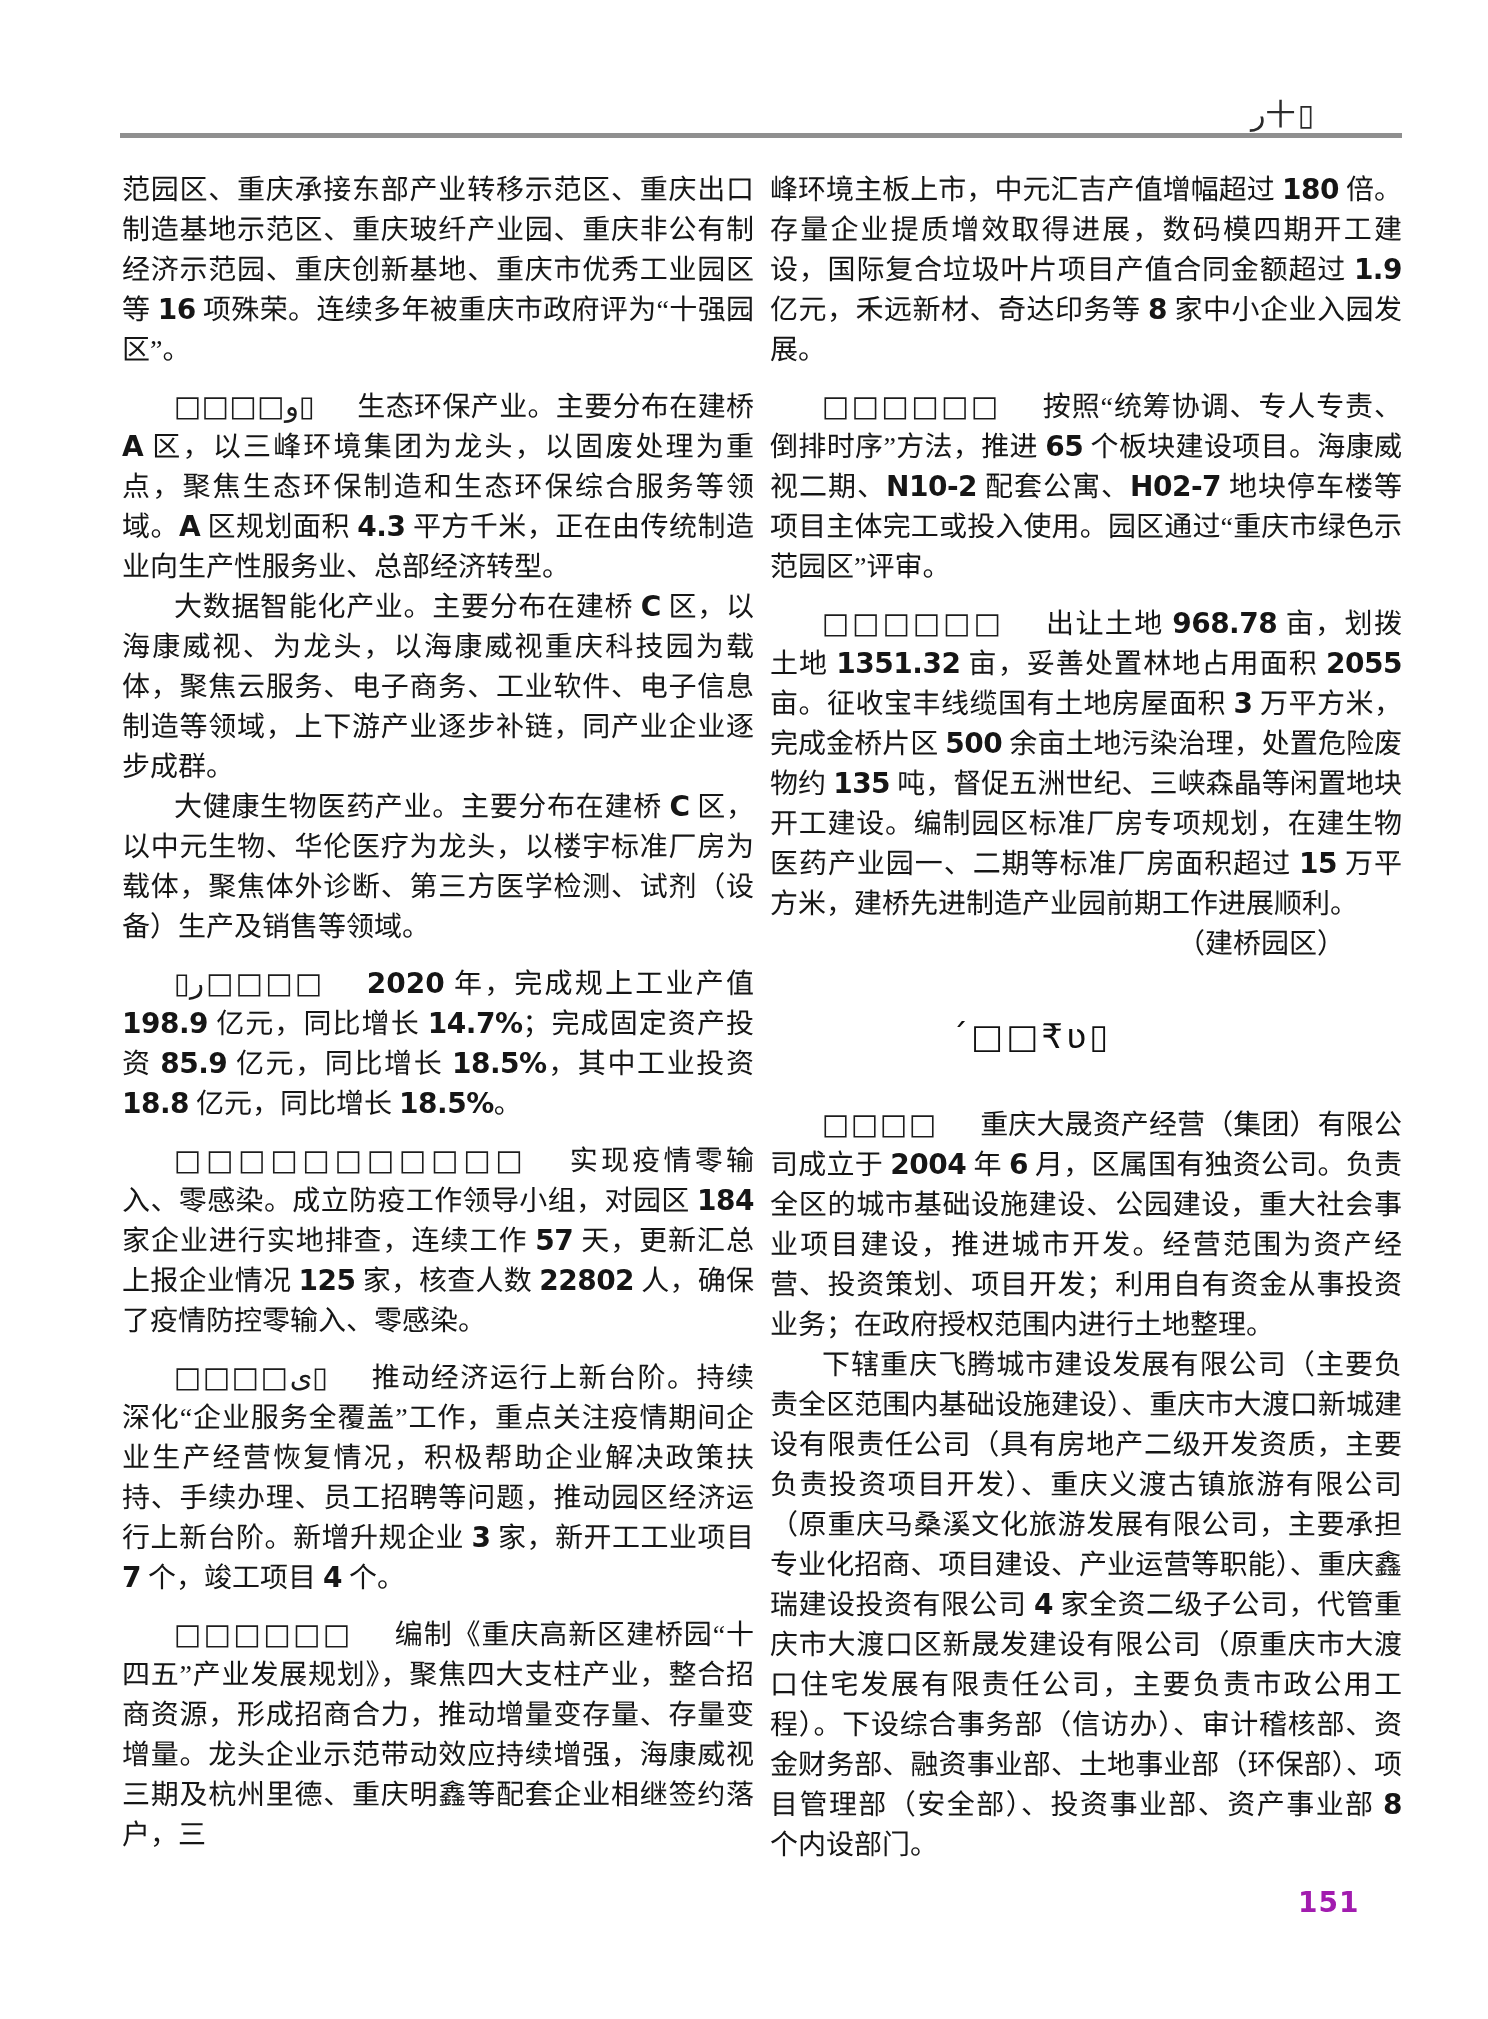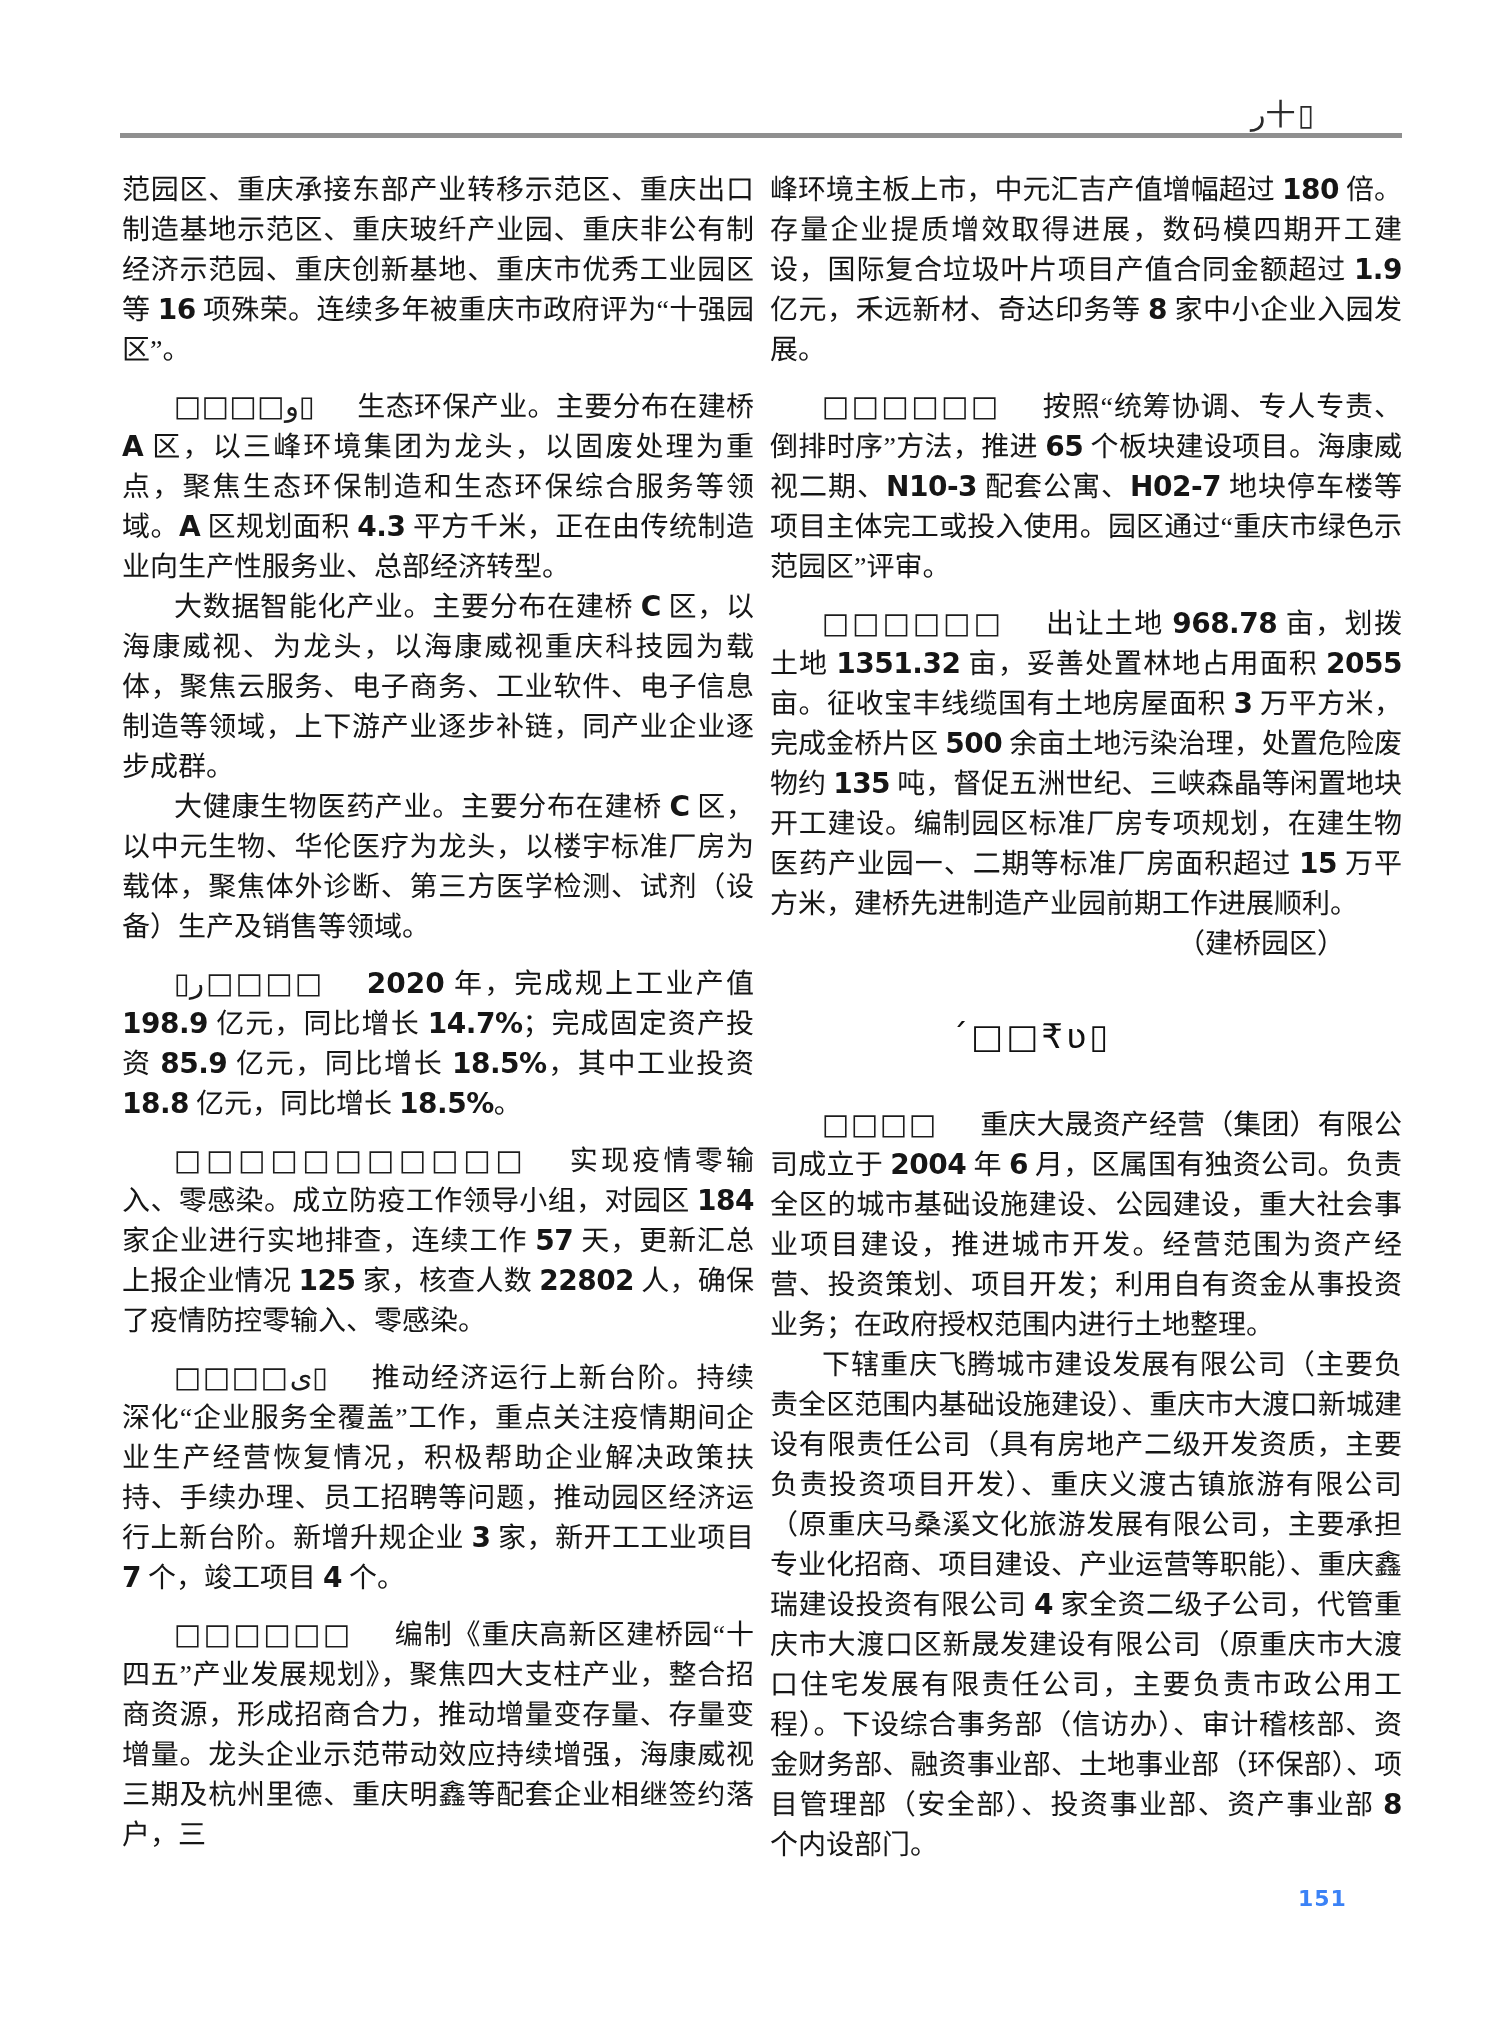--- a/index.html
+++ b/index.html
@@ -16,21 +16,21 @@
   .indent{text-indent:52px;}
   .gap{margin-top:16px;}
   .hd{font-family:"DejaVu Sans","Liberation Sans",sans-serif;font-size:29px;letter-spacing:1.5px;
       margin-right:42px;unicode-bidi:bidi-override;direction:ltr;color:#1c1c1c;}
   .n{font-family:"DejaVu Sans","Liberation Sans",sans-serif;font-weight:bold;font-size:28px;letter-spacing:-0.5px;}
   .byline{text-align:right;padding-right:57px;text-indent:0;}
   .sec-heading{margin:48px 0 44px 0;text-align:center;padding-right:110px;font-weight:normal;
                font-family:"DejaVu Sans","Liberation Sans",sans-serif;font-size:34px;line-height:48px;
                letter-spacing:3px;color:#111;unicode-bidi:bidi-override;direction:ltr;}
   .page-num{position:absolute;left:1298px;top:1886px;font-family:"DejaVu Sans","Liberation Sans",sans-serif;
-            font-weight:600;font-size:22px;color:#3b82f6;letter-spacing:1px;}
+            font-weight:600;font-size:28px;color:#a21caf;letter-spacing:1px;}
 </style>
 </head>
 <body>
 
 <div class="page">
 
   <div class="ornament">ر十▯</div>
   <div class="rule"></div>
 
   <div class="col col-left">
@@ -39,21 +39,21 @@
     <p class="para indent"><span class="jtext">大数据智能化产业。主要分布在建桥 <span class="n">C</span> 区，以海康威视、为龙头，以海康威视重庆科技园为载体，聚焦云服务、电子商务、工业软件、电子信息制造等领域，上下游产业逐步补链，同产业企业逐步成群。</span></p>
     <p class="para indent"><span class="jtext">大健康生物医药产业。主要分布在建桥 <span class="n">C</span> 区，以中元生物、华伦医疗为龙头，以楼宇标准厂房为载体，聚焦体外诊断、第三方医学检测、试剂（设备）生产及销售等领域。</span></p>
     <p class="para indent gap"><span class="hd">▯ر□□□□</span><span class="jtext"><span class="n">2020</span> 年，完成规上工业产值 <span class="n">198.9</span> 亿元，同比增长 <span class="n">14.7%</span>；完成固定资产投资 <span class="n">85.9</span> 亿元，同比增长 <span class="n">18.5%</span>，其中工业投资 <span class="n">18.8</span> 亿元，同比增长 <span class="n">18.5%</span>。</span></p>
     <p class="para indent gap"><span class="hd">□□□□□□□□□□□</span><span class="jtext">实现疫情零输入、零感染。成立防疫工作领导小组，对园区 <span class="n">184</span> 家企业进行实地排查，连续工作 <span class="n">57</span> 天，更新汇总上报企业情况 <span class="n">125</span> 家，核查人数 <span class="n">22802</span> 人，确保了疫情防控零输入、零感染。</span></p>
     <p class="para indent gap"><span class="hd">□□□□ى▯</span><span class="jtext">推动经济运行上新台阶。持续深化“企业服务全覆盖”工作，重点关注疫情期间企业生产经营恢复情况，积极帮助企业解决政策扶持、手续办理、员工招聘等问题，推动园区经济运行上新台阶。新增升规企业 <span class="n">3</span> 家，新开工工业项目 <span class="n">7</span> 个，竣工项目 <span class="n">4</span> 个。</span></p>
     <p class="para indent gap"><span class="hd">□□□□□□</span><span class="jtext">编制《重庆高新区建桥园“十四五”产业发展规划》，聚焦四大支柱产业，整合招商资源，形成招商合力，推动增量变存量、存量变增量。龙头企业示范带动效应持续增强，海康威视三期及杭州里德、重庆明鑫等配套企业相继签约落户，三</span></p>
   </div>
 
   <div class="col col-right">
     <p class="para"><span class="jtext">峰环境主板上市，中元汇吉产值增幅超过 <span class="n">180</span> 倍。存量企业提质增效取得进展，数码模四期开工建设，国际复合垃圾叶片项目产值合同金额超过 <span class="n">1.9</span> 亿元，禾远新材、奇达印务等 <span class="n">8</span> 家中小企业入园发展。</span></p>
-    <p class="para indent gap"><span class="hd">□□□□□□</span><span class="jtext">按照“统筹协调、专人专责、倒排时序”方法，推进 <span class="n">65</span> 个板块建设项目。海康威视二期、<span class="n">N10-3</span> 配套公寓、<span class="n">H02-7</span> 地块停车楼等项目主体完工或投入使用。园区通过“重庆市绿色示范园区”评审。</span></p>
+    <p class="para indent gap"><span class="hd">□□□□□□</span><span class="jtext">按照“统筹协调、专人专责、倒排时序”方法，推进 <span class="n">65</span> 个板块建设项目。海康威视二期、<span class="n">N10-2</span> 配套公寓、<span class="n">H02-7</span> 地块停车楼等项目主体完工或投入使用。园区通过“重庆市绿色示范园区”评审。</span></p>
     <p class="para indent gap"><span class="hd">□□□□□□</span><span class="jtext">出让土地 <span class="n">968.78</span> 亩，划拨土地 <span class="n">1351.32</span> 亩，妥善处置林地占用面积 <span class="n">2055</span> 亩。征收宝丰线缆国有土地房屋面积 <span class="n">3</span> 万平方米，完成金桥片区 <span class="n">500</span> 余亩土地污染治理，处置危险废物约 <span class="n">135</span> 吨，督促五洲世纪、三峡森晶等闲置地块开工建设。编制园区标准厂房专项规划，在建生物医药产业园一、二期等标准厂房面积超过 <span class="n">15</span> 万平方米，建桥先进制造产业园前期工作进展顺利。</span></p>
     <p class="para byline"><span>（建桥园区）</span></p>
     <h2 class="sec-heading">´□□₹ʋ▯</h2>
     <p class="para indent"><span class="hd">□□□□</span><span class="jtext">重庆大晟资产经营（集团）有限公司成立于 <span class="n">2004</span> 年 <span class="n">6</span> 月，区属国有独资公司。负责全区的城市基础设施建设、公园建设，重大社会事业项目建设，推进城市开发。经营范围为资产经营、投资策划、项目开发；利用自有资金从事投资业务；在政府授权范围内进行土地整理。</span></p>
     <p class="para indent"><span class="jtext">下辖重庆飞腾城市建设发展有限公司（主要负责全区范围内基础设施建设）、重庆市大渡口新城建设有限责任公司（具有房地产二级开发资质，主要负责投资项目开发）、重庆义渡古镇旅游有限公司（原重庆马桑溪文化旅游发展有限公司，主要承担专业化招商、项目建设、产业运营等职能）、重庆鑫瑞建设投资有限公司 <span class="n">4</span> 家全资二级子公司，代管重庆市大渡口区新晟发建设有限公司（原重庆市大渡口住宅发展有限责任公司，主要负责市政公用工程）。下设综合事务部（信访办）、审计稽核部、资金财务部、融资事业部、土地事业部（环保部）、项目管理部（安全部）、投资事业部、资产事业部 <span class="n">8</span> 个内设部门。</span></p>
   </div>
 
   <div class="page-num">151</div>
 
 </div>

